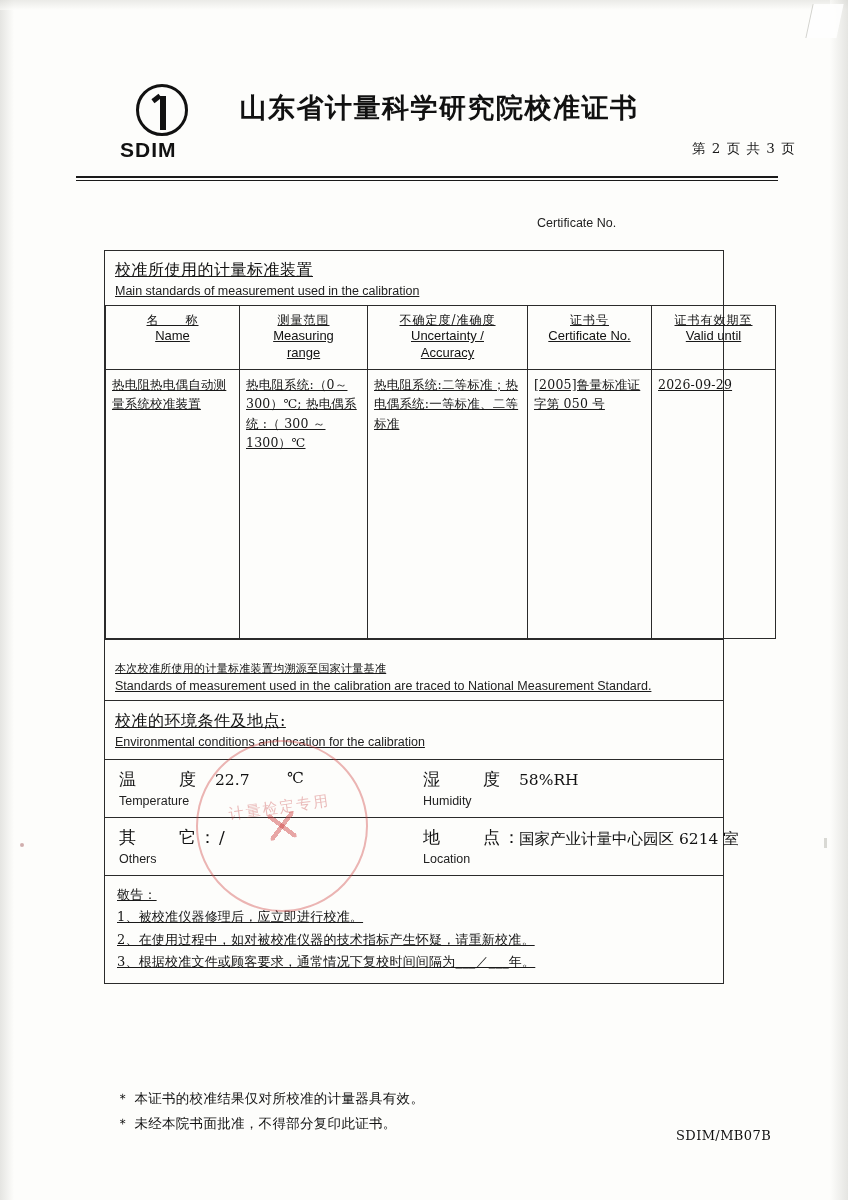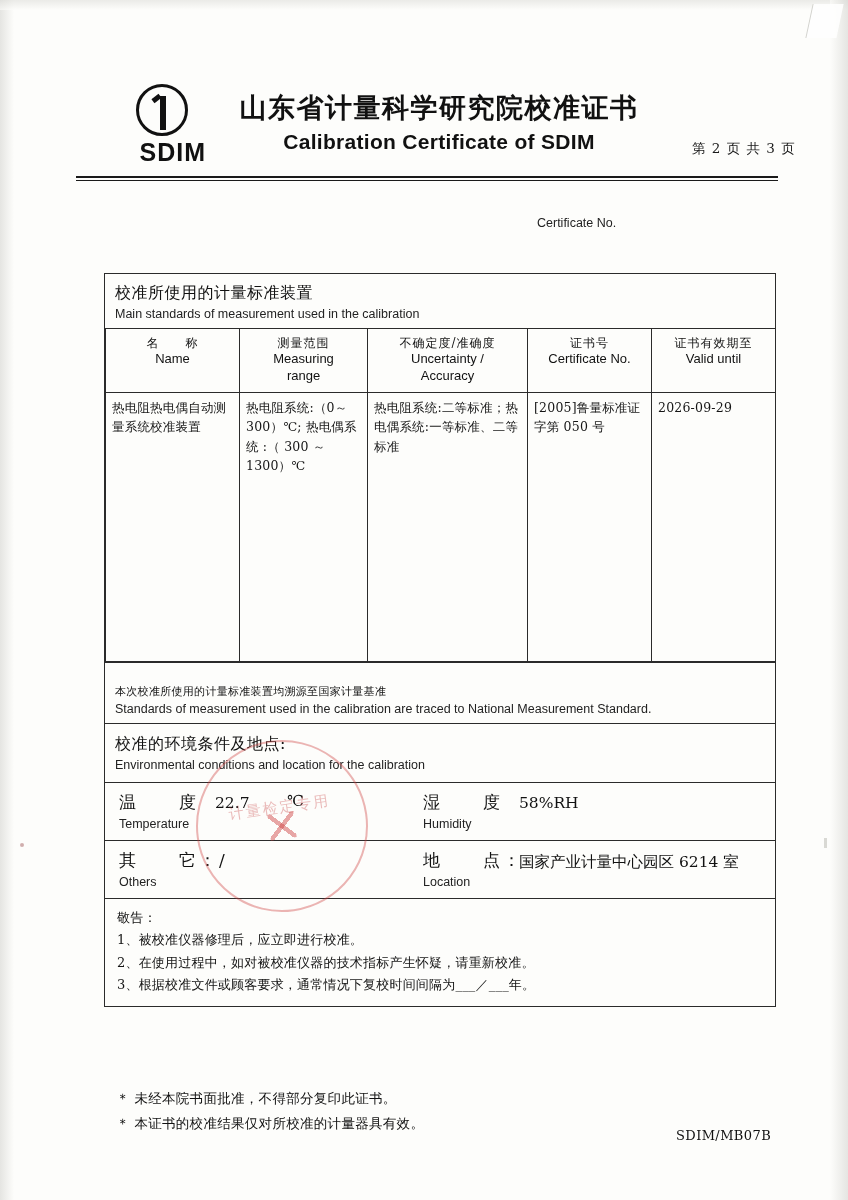--- a/index.html
+++ b/index.html
@@ -103,24 +103,24 @@
     position: absolute;
     left: 13px; top: 9px;
     width: 9px; height: 5px;
     background: #111;
     transform: rotate(-38deg);
   }
   .logo-text {
     position: absolute;
     left: 0; top: 54px;
     width: 86px;
-    text-align: right;
+    text-align: left;
     font-family: "Liberation Sans", sans-serif;
     font-weight: bold;
-    font-size: 25px;
+    font-size: 21px;
     letter-spacing: 1px;
     color: #111;
   }
   .title-cn {
     position: absolute;
     left: 128px; top: 12px;
     width: 470px;
     text-align: center;
     font-family: "DejaVu Serif", serif;
     font-weight: bold;
@@ -171,24 +171,25 @@
     position: absolute;
     left: 537px; top: 216px;
     font-family: "Liberation Sans", sans-serif;
     font-size: 12.5px;
     color: #222;
   }
 
   
   .frame {
     position: absolute;
-    left: 104px; top: 273px;
-    width: 672px;
+    left: 104px; top: 250px;
+    width: 620px;
     border: 1px solid #2b2b2b;
     box-sizing: border-box;
+    text-decoration: underline;
   }
   .sect {
     border-bottom: 1px solid #2b2b2b;
     box-sizing: border-box;
   }
   .sect:last-child { border-bottom: none; }
 
   .sect-head {
     padding: 9px 10px 7px 10px;
   }
@@ -375,21 +376,20 @@
   <div class="scan-corner"></div>
   <div class="edge-mark-l"></div>
   <div class="edge-mark-r"></div>
 
   <div class="header">
     <div class="logo">
       <div class="logo-circle"></div>
       <div class="logo-text">SDIM</div>
     </div>
     <div class="title-cn">山东省计量科学研究院校准证书</div>
-    <div class="title-en">Calibration Certificate of SDIM</div>
     <div class="page-of">第 2 页 共 3 页</div>
   </div>
   <div class="rule-double"></div>
 
   <div class="cert-no-en">Certificate No.</div>
 
   <div class="frame">
 
     <div class="sect">
       <div class="sect-head">
@@ -489,18 +489,18 @@
       <div>3、根据校准文件或顾客要求，通常情况下复校时间间隔为___／___年。</div>
     </div>
 
   </div>
 
   <div class="stamp">
     <div class="stamp-txt">计量检定专用</div>
   </div>
 
   <div class="foot">
+    <div>＊ 本证书的校准结果仅对所校准的计量器具有效。</div>
     <div>＊ 未经本院书面批准，不得部分复印此证书。</div>
-    <div>＊ 本证书的校准结果仅对所校准的计量器具有效。</div>
   </div>
   <div class="docid">SDIM/MB07B</div>
 
 </div>
 
 </body></html>

